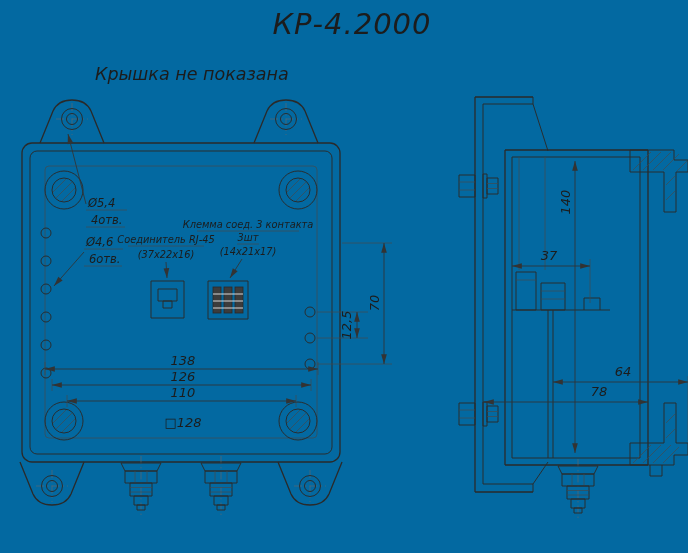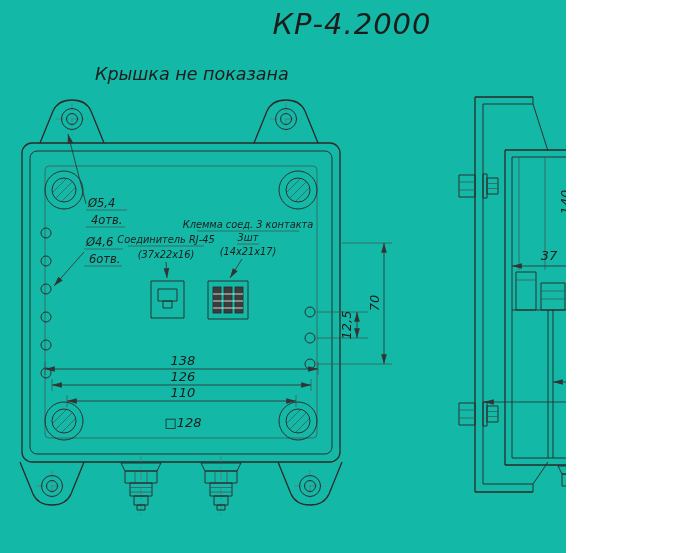--- a/index.html
+++ b/index.html
@@ -1,16 +1,16 @@
 <!DOCTYPE html>
 <html><head>
 <meta charset="utf-8">
 <style>
   html,body{margin:0;padding:0;background:#ffffff}
-  .page{width:566px;height:553px;background:#14b8a6;position:relative;overflow:hidden}
+  .page{width:688px;height:553px;background:#0369a1;position:relative;overflow:hidden}
   svg{display:block}
   text{font-family:"DejaVu Sans","Liberation Sans",sans-serif;font-style:italic;fill:#1c1c1c}
   .title{font-size:29px;letter-spacing:1px}
   .note{font-size:17.5px}
   .dim{font-size:13px}
   .sm{font-size:9.8px}
   .lb{font-size:11.5px}
   .ln{fill:none;stroke:#2a2a2a;stroke-width:1.3;stroke-linejoin:round}
   .md{fill:none;stroke:#2a2a2a;stroke-width:0.95;stroke-linejoin:round}
   .tn{fill:none;stroke:#474747;stroke-width:0.65}

